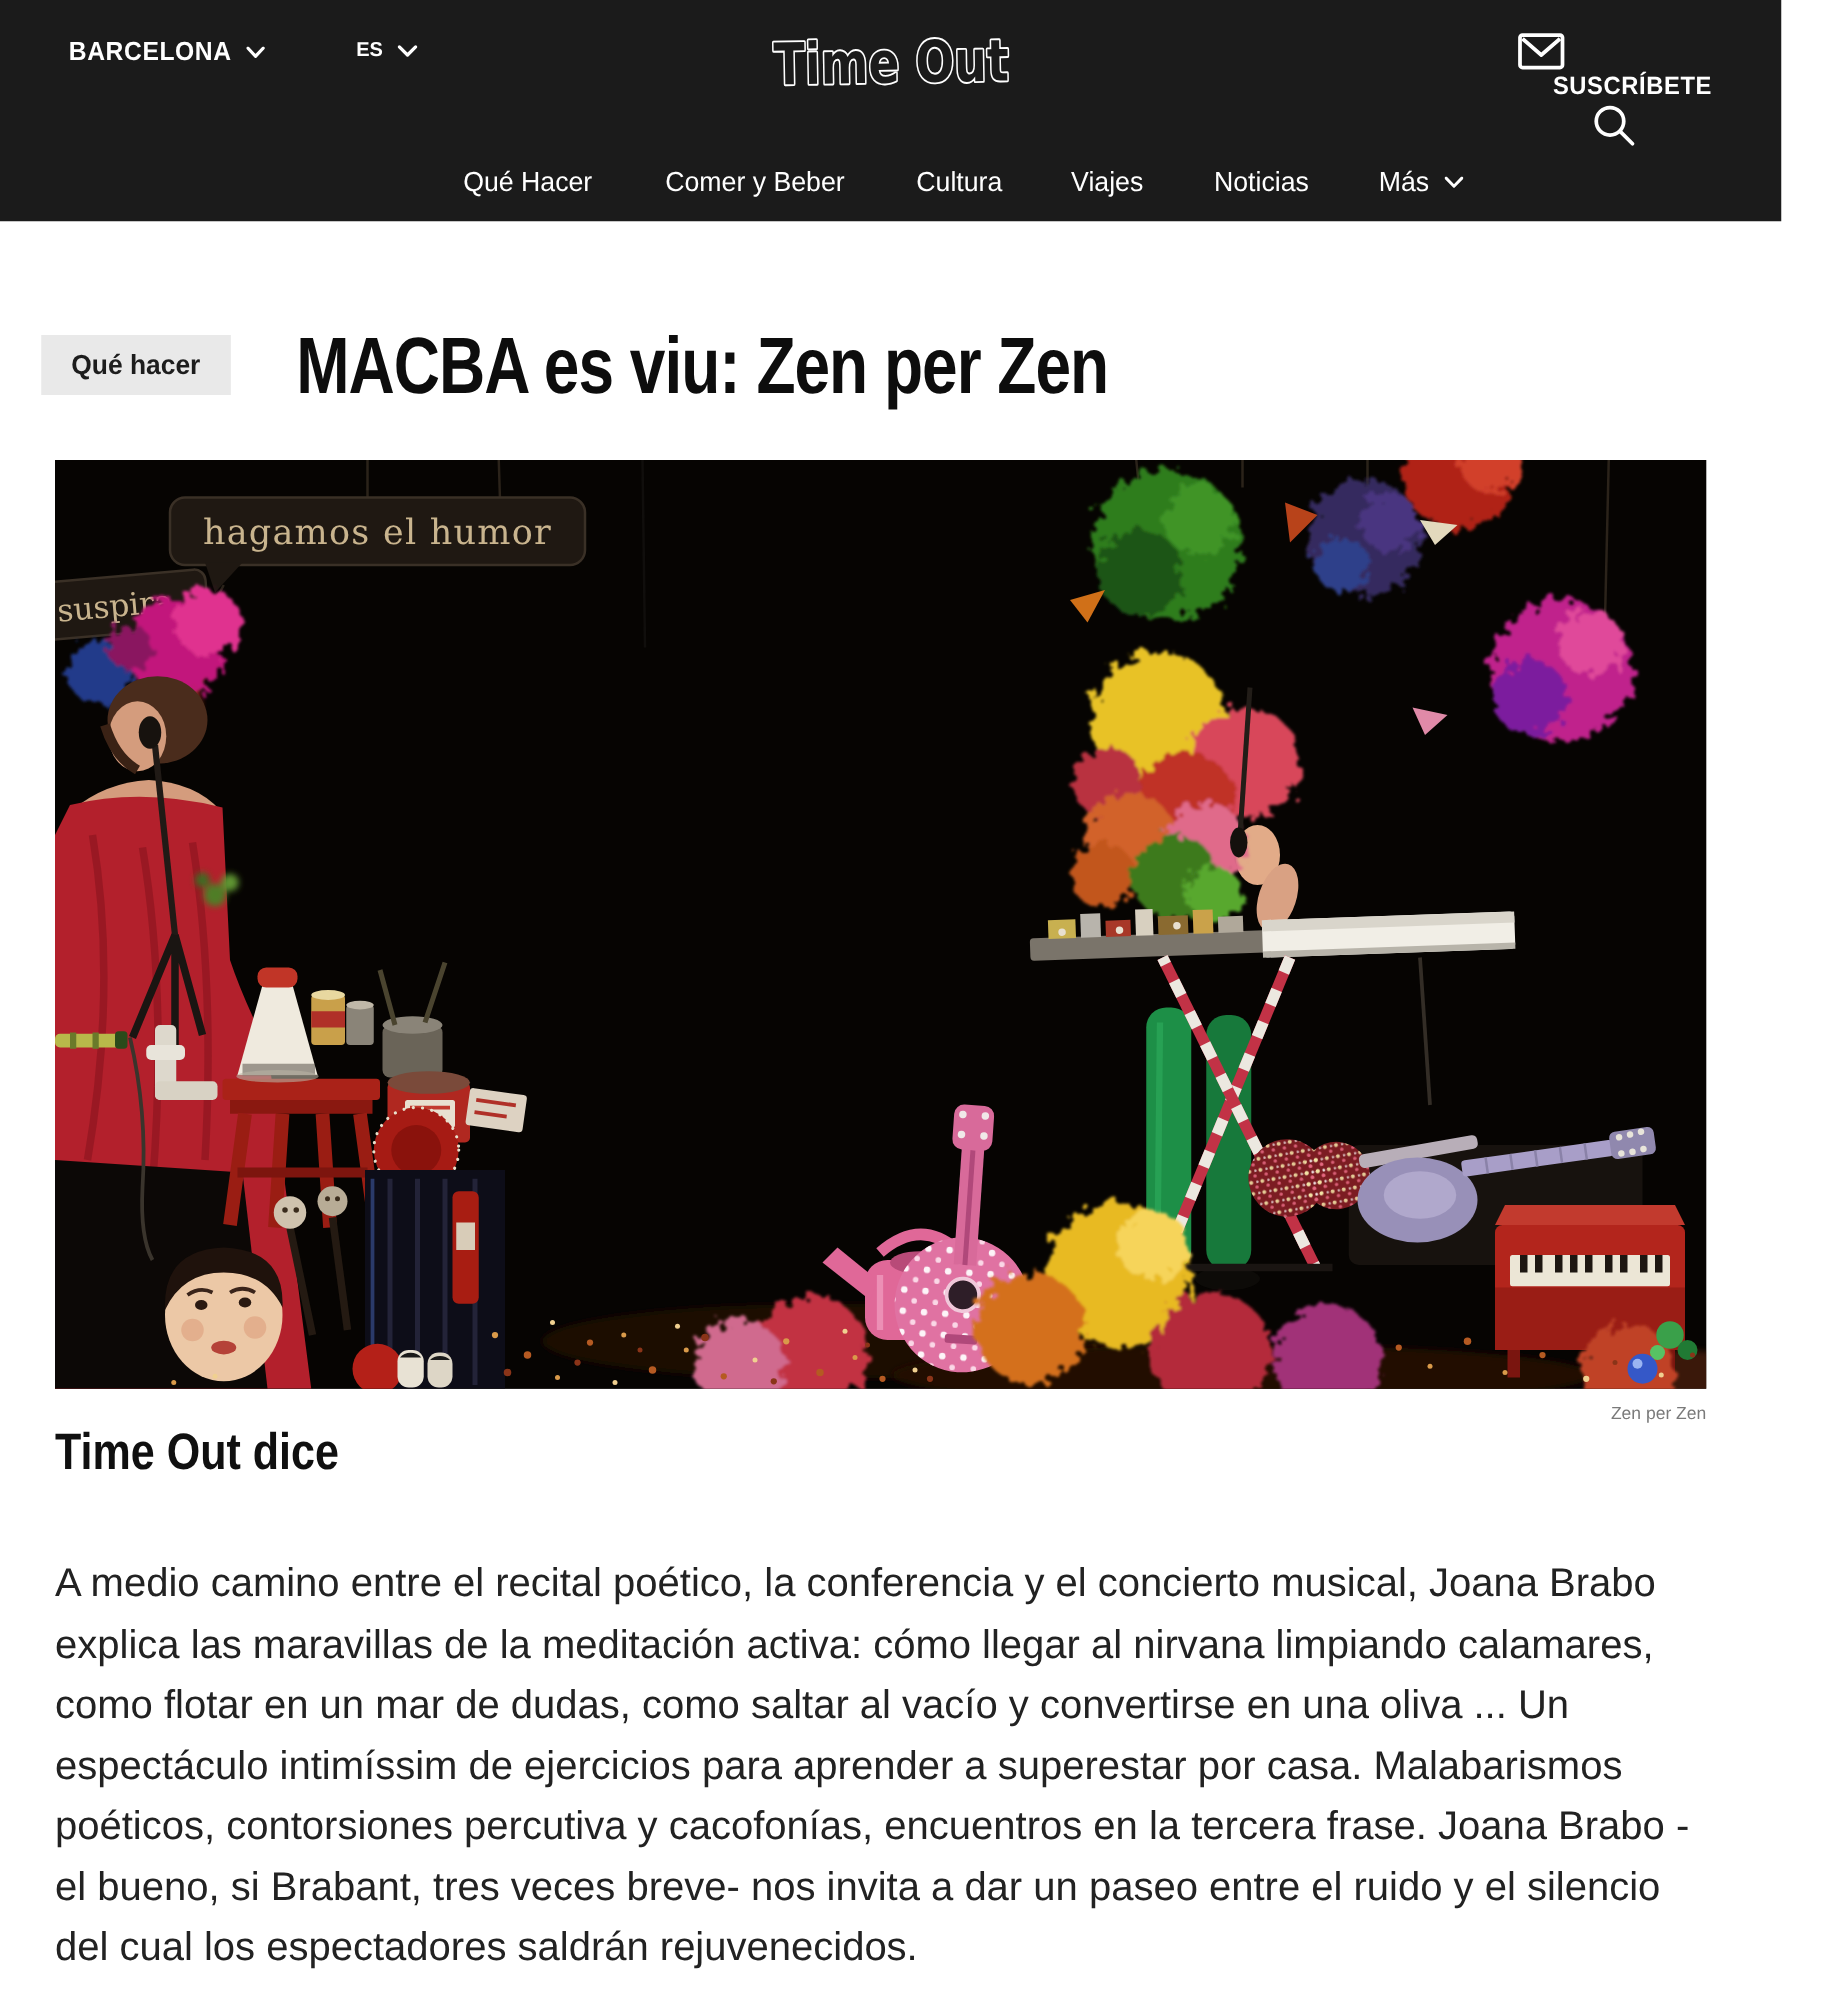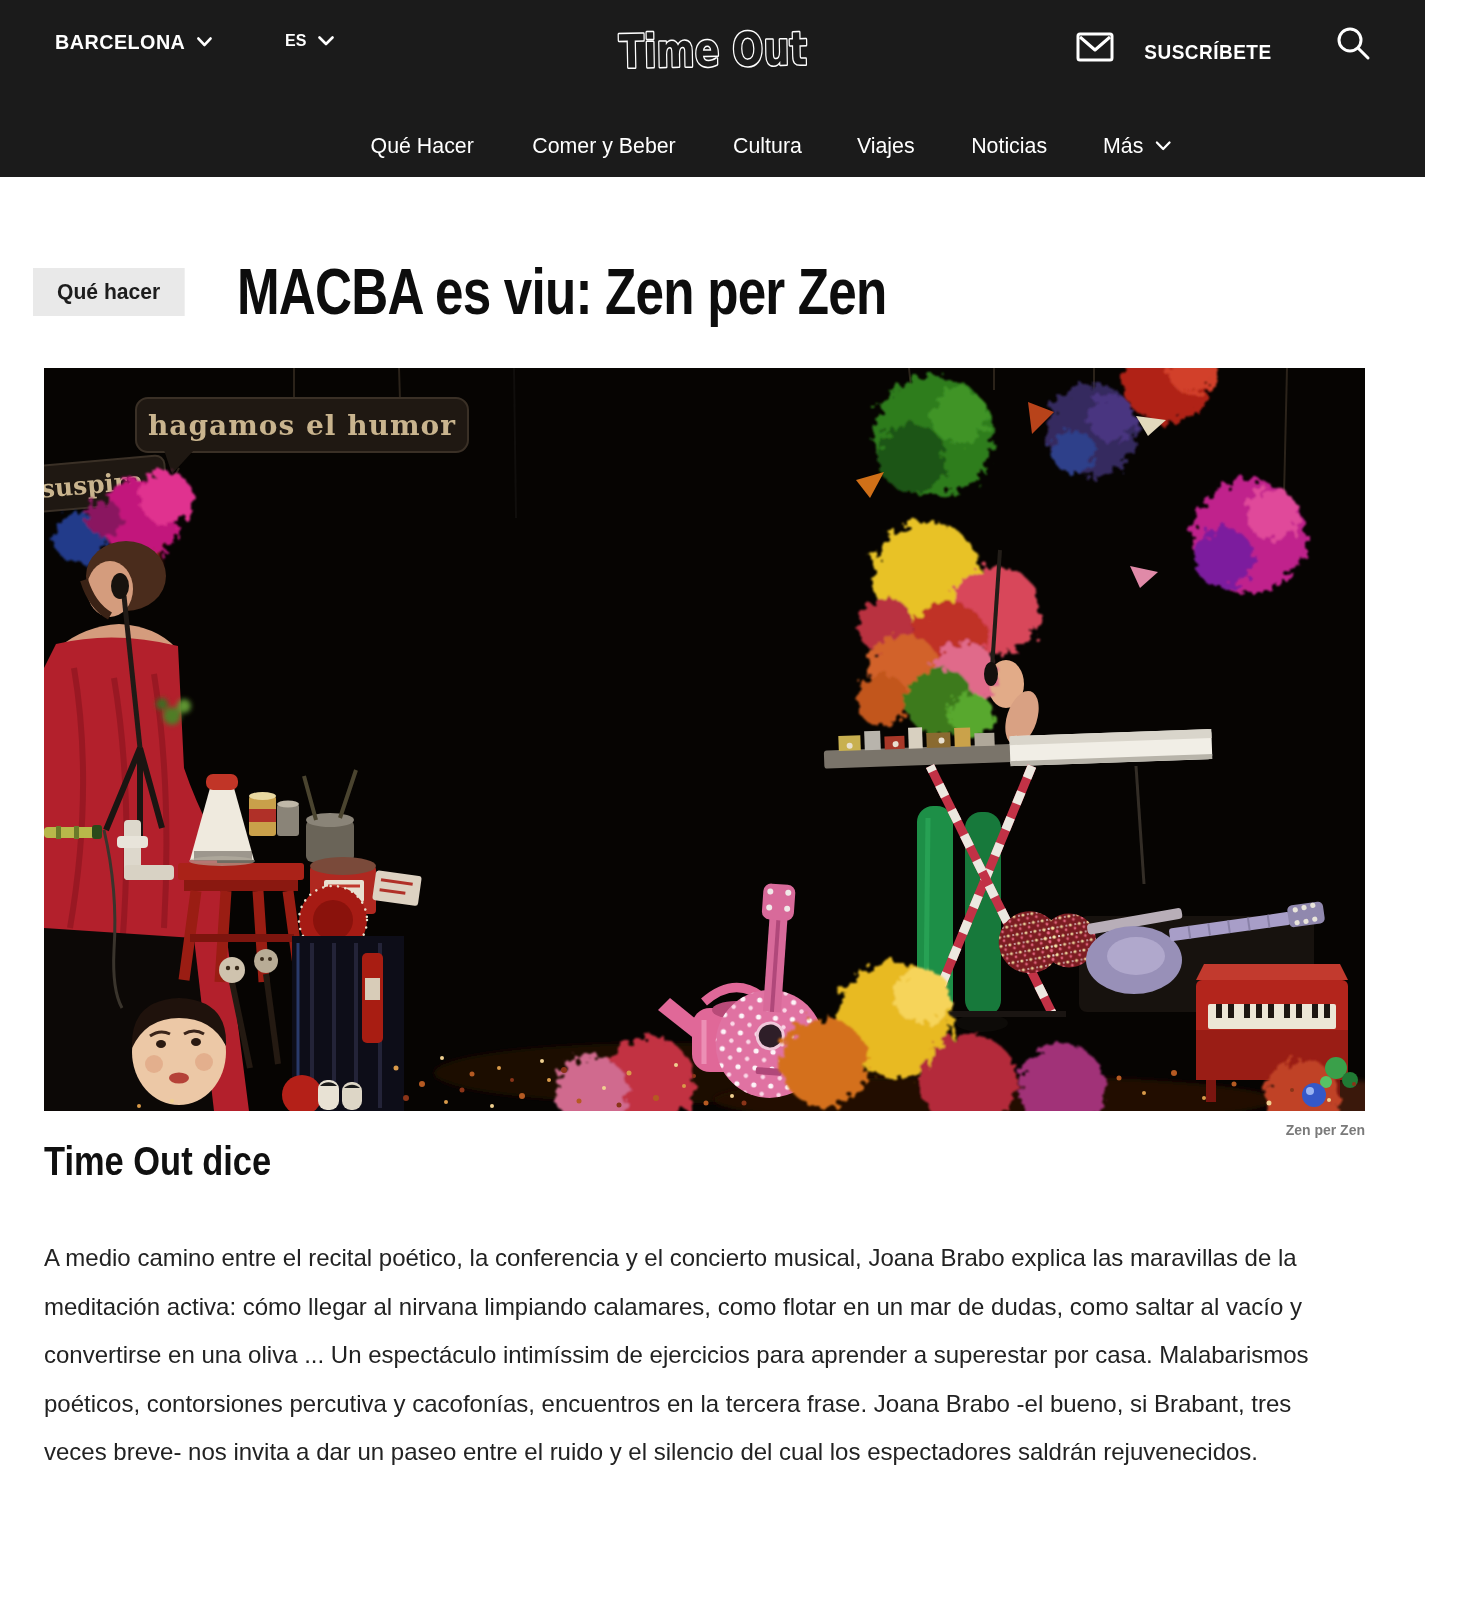--- a/index.html
+++ b/index.html
@@ -7,41 +7,41 @@
   .page { position:relative; width:1460px; height:1612px; background:#fff; overflow:hidden; }
 
   
   .site-header { position:absolute; top:0; left:0; width:1425px; height:177px; background:#1b1b1b; }
   .header-top { position:relative; height:98px; }
   .picker { position:absolute; display:flex; align-items:center; gap:12px; color:#fff; cursor:pointer; }
   .city-picker { left:55px; top:30px; font-size:21px; font-weight:bold; letter-spacing:.5px; transform:scaleX(.94); transform-origin:left center; }
   .lang-picker { left:285px; top:32px; font-size:16px; font-weight:bold; }
   .chev { width:16px; height:10px; }
   .logo-wrap { position:absolute; left:50%; top:10px; transform:translateX(-50%) rotate(-1deg); }
-  .header-right { position:absolute; right:52px; top:24px; display:flex; align-items:flex-end; }
+  .header-right { position:absolute; right:52px; top:24px; display:flex; align-items:flex-start;flex-direction:column; }
   .subscribe { color:#fff; font-size:20px; font-weight:bold; letter-spacing:.5px; margin-left:26px; transform:scaleX(.95); cursor:pointer; }
   .search-btn { margin-left:58px; cursor:pointer; display:flex; }
   .main-nav { position:absolute; left:0; right:0; bottom:18px; display:flex; justify-content:center; gap:54px; transform:translateX(58px); }
   .nav-item { color:#fff; font-size:22px; display:flex; align-items:center; gap:12px; cursor:pointer; transform:scaleX(.97); white-space:nowrap; }
 
   
   .title-row { position:absolute; top:266px; left:33px; display:flex; align-items:center; height:52px; }
   .badge { background:#e9e9e9; color:#1d1d1d; font-weight:bold; font-size:22px; padding:11px 25px; transform:scaleX(.96); transform-origin:left center; }
   .article-title { margin:0 0 0 46px; font-size:64px; line-height:52px; font-weight:800; color:#0d0d0d;
                    transform:scaleX(.80); transform-origin:left center; white-space:nowrap; letter-spacing:-1px; }
 
   
-  figure { position:absolute; top:368px; left:44px; width:1321px; margin:0;font-weight:bold; }
+  figure { position:absolute; top:368px; left:44px; width:1321px; margin:0; }
   .photo-svg { display:block; width:1321px; height:743px; background:#060402; }
   figcaption { text-align:right; color:#7a7a7a; font-size:14px; margin-top:11px; }
 
   
   .review-heading { position:absolute; top:1138px; left:44px; margin:0; font-size:41px; font-weight:800; color:#101010;
                     transform:scaleX(.84); transform-origin:left center; white-space:nowrap; }
-  .review-body { position:absolute; top:1210px; left:44px; width:1310px; font-size:24px; line-height:48.5px; color:#222; }
+  .review-body { position:absolute; top:1210px; left:44px; width:1310px; font-size:32px; line-height:48.5px; color:#222; }
 
   .sign-text { font-family:"DejaVu Serif", serif; fill:#c9b48e; }
 </style>
 </head>
 <body>
 
 <div class="page">
 
   <header class="site-header">
     <div class="header-top">

